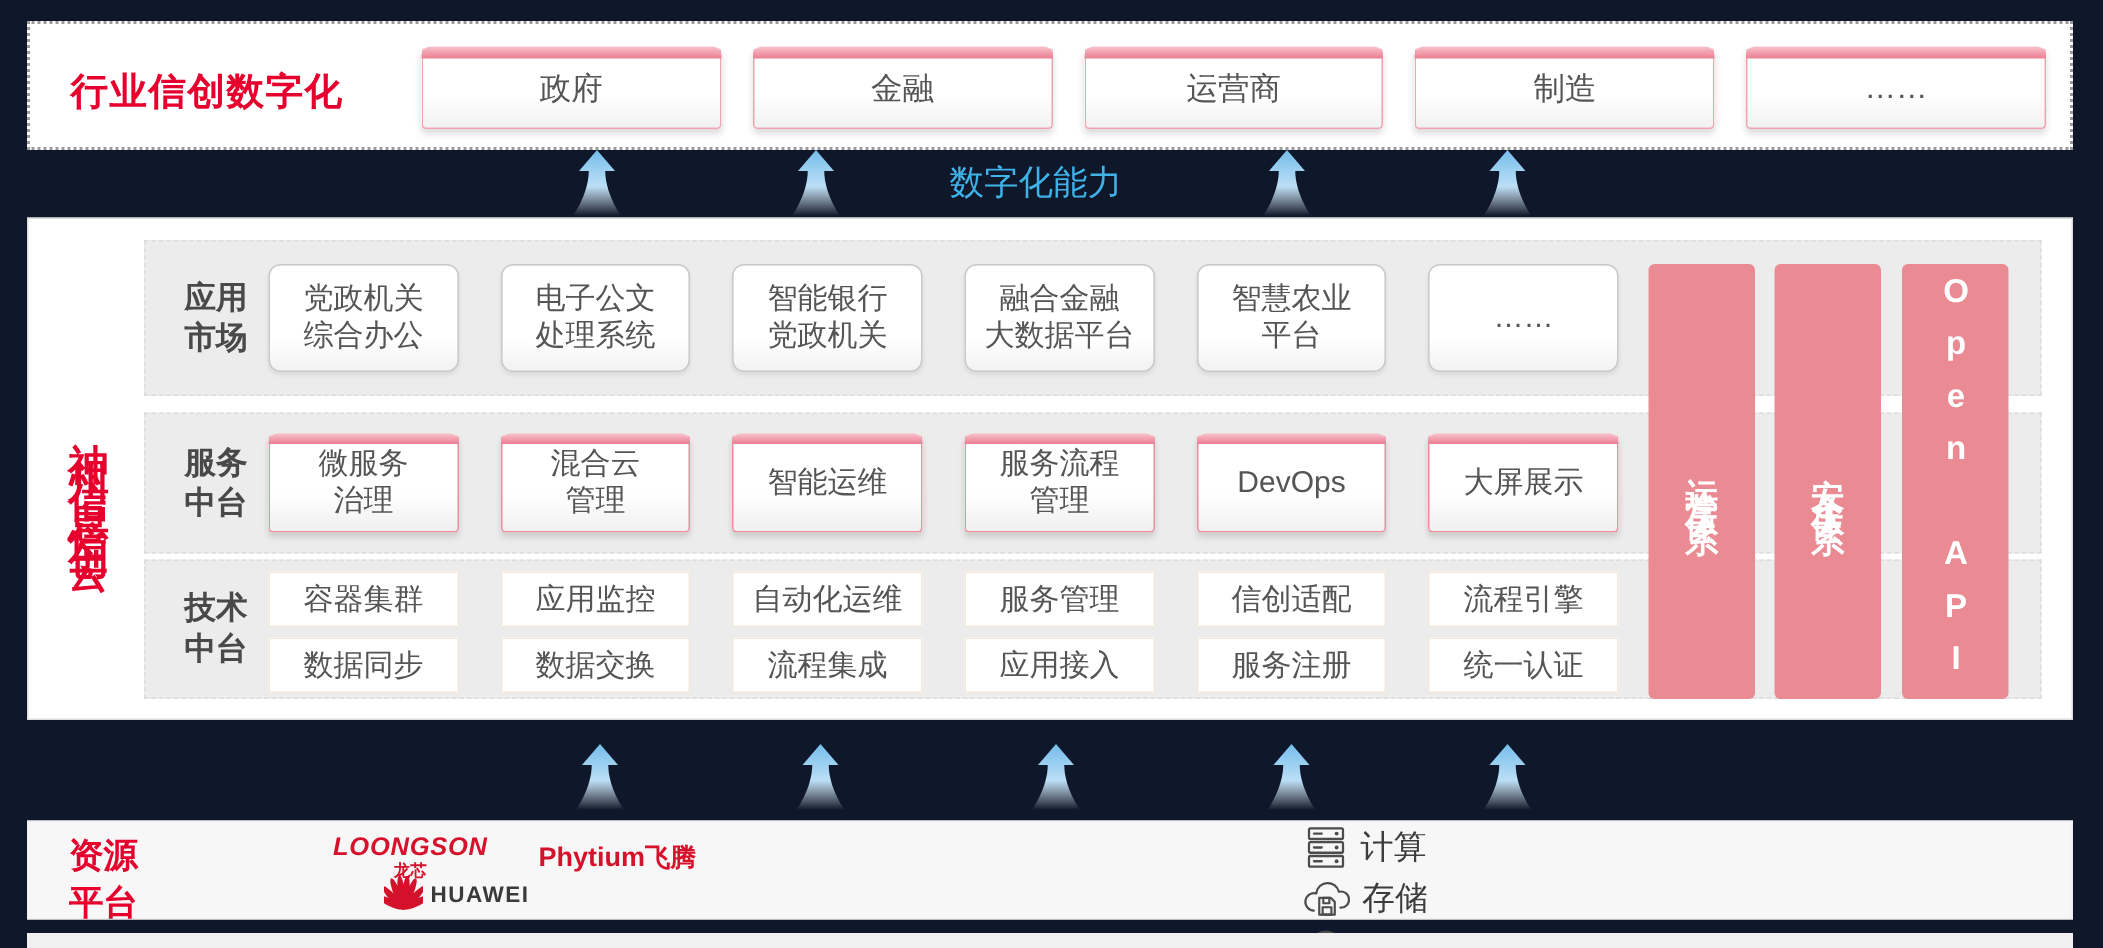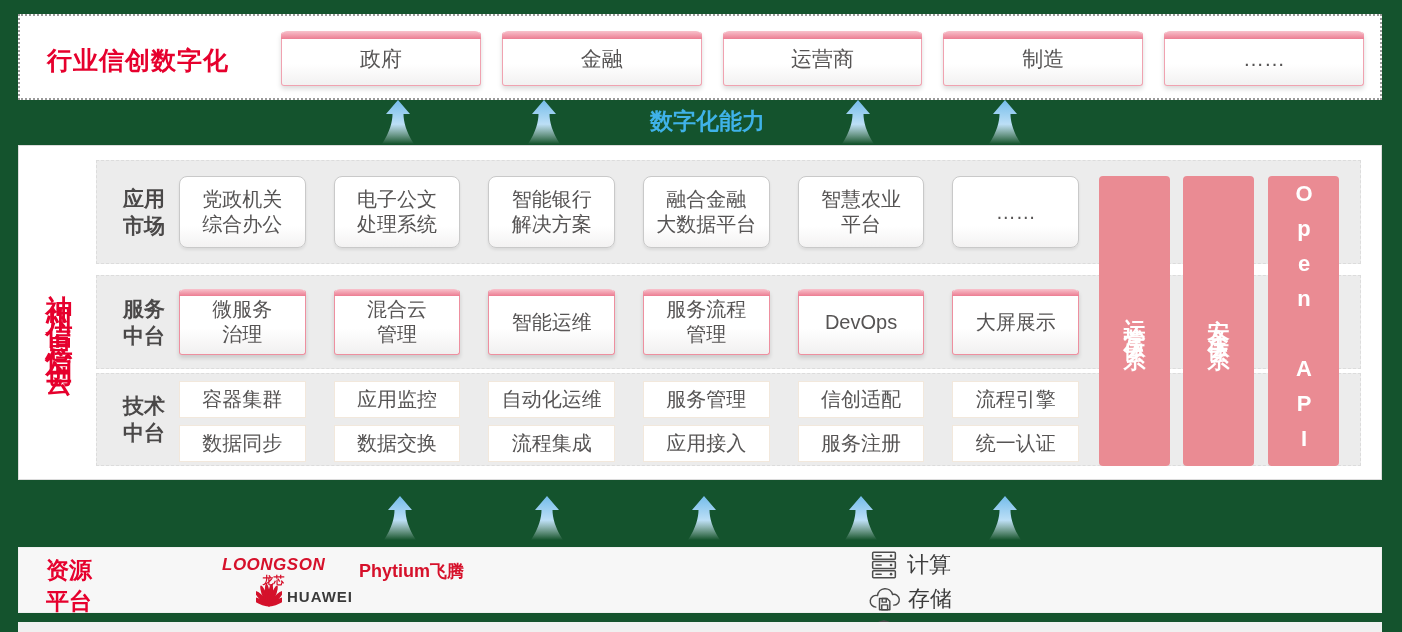--- a/index.html
+++ b/index.html
@@ -1,17 +1,17 @@
 <!DOCTYPE html>
 <html><head>
 <meta charset="utf-8">
 <style>
   html,body{margin:0;padding:0;background:#ffffff;}
   .canvas{
-    position:relative;width:1402px;height:632px;background:#14532d;
+    position:relative;width:1402px;height:632px;background:#0f172a;
     font-family:"Liberation Sans","DejaVu Sans",sans-serif;overflow:hidden;
   }
   
   .top-box{
     position:absolute;left:18px;top:14px;width:1364px;height:86px;
     border:2px dotted #9b9b9b;box-sizing:border-box;background:#fff;
   }
   .top-label{
     position:absolute;left:27px;top:28px;width:230px;
     font-size:25px;font-weight:bold;color:#e6002d;letter-spacing:1px;
@@ -26,22 +26,22 @@
     box-shadow:0 3px 5px rgba(0,0,0,.14);
     display:flex;align-items:center;justify-content:center;
     font-size:21px;color:#565454;
   }
   .pill::before{
     content:"";position:absolute;top:-1px;left:-1px;right:-1px;height:8px;
     background:linear-gradient(#f8c2cc,#ec7d92);border-radius:6px 6px 0 0;
   }
   
   .cap-label{
-    position:absolute;left:650px;top:106px;width:150px;text-align:left;
-    font-size:23px;font-weight:bold;color:#3fb2e8;
+    position:absolute;left:598px;top:106px;width:150px;text-align:right;
+    font-size:23px;font-weight:normal;color:#3fb2e8;
   }
   .arrow{position:absolute;width:44px;height:44px;}
   
   .main-box{
     position:absolute;left:18px;top:145px;width:1364px;height:335px;
     background:#fff;border:1px solid #dcdcdc;box-sizing:border-box;
   }
   .vtitle{
     position:absolute;left:22px;top:22px;height:300px;width:40px;
     writing-mode:vertical-lr;text-orientation:upright;
@@ -189,21 +189,21 @@
 中台</div>
     <div class="row-label" style="top:246px">技术
 中台</div>
 
     <div class="boxes" style="top:30px;height:72px">
       <div class="app-box">党政机关
 综合办公</div>
       <div class="app-box">电子公文
 处理系统</div>
       <div class="app-box">智能银行
-解决方案</div>
+党政机关</div>
       <div class="app-box">融合金融
 大数据平台</div>
       <div class="app-box">智慧农业
 平台</div>
       <div class="app-box">……</div>
     </div>
 
     <div class="boxes" style="top:144px;height:65px">
       <div class="svc-box"><span>微服务
 治理</span></div>

